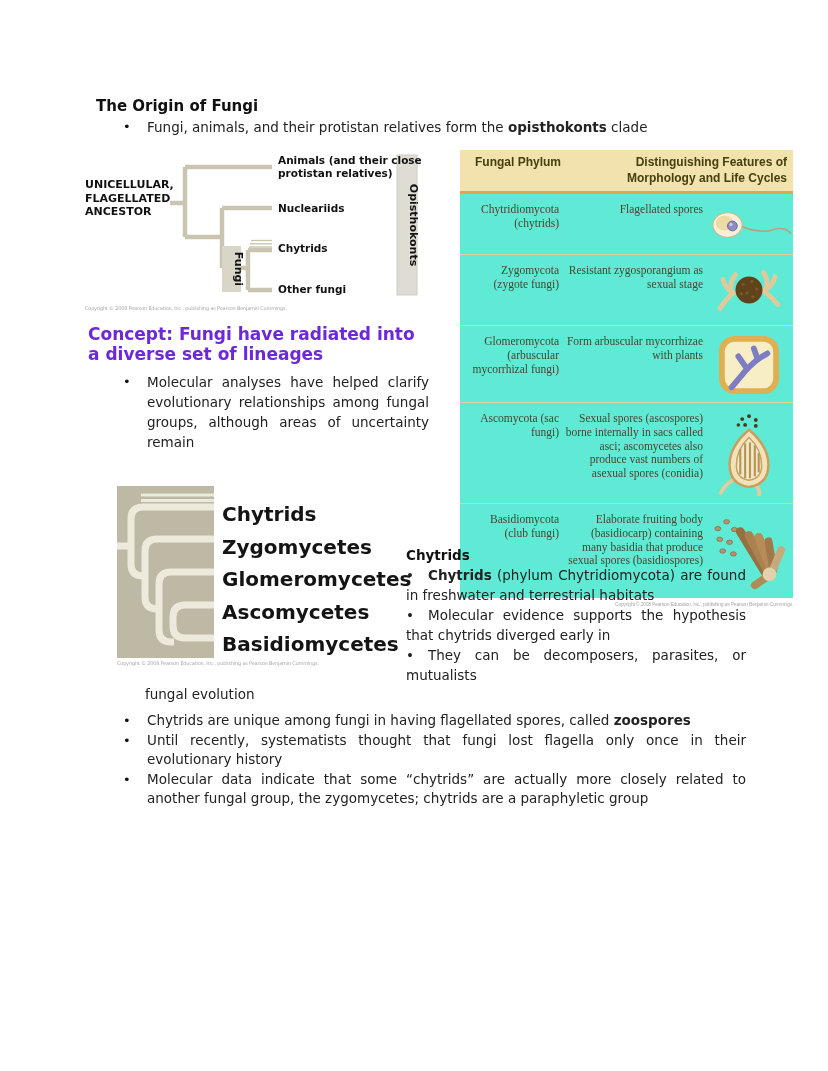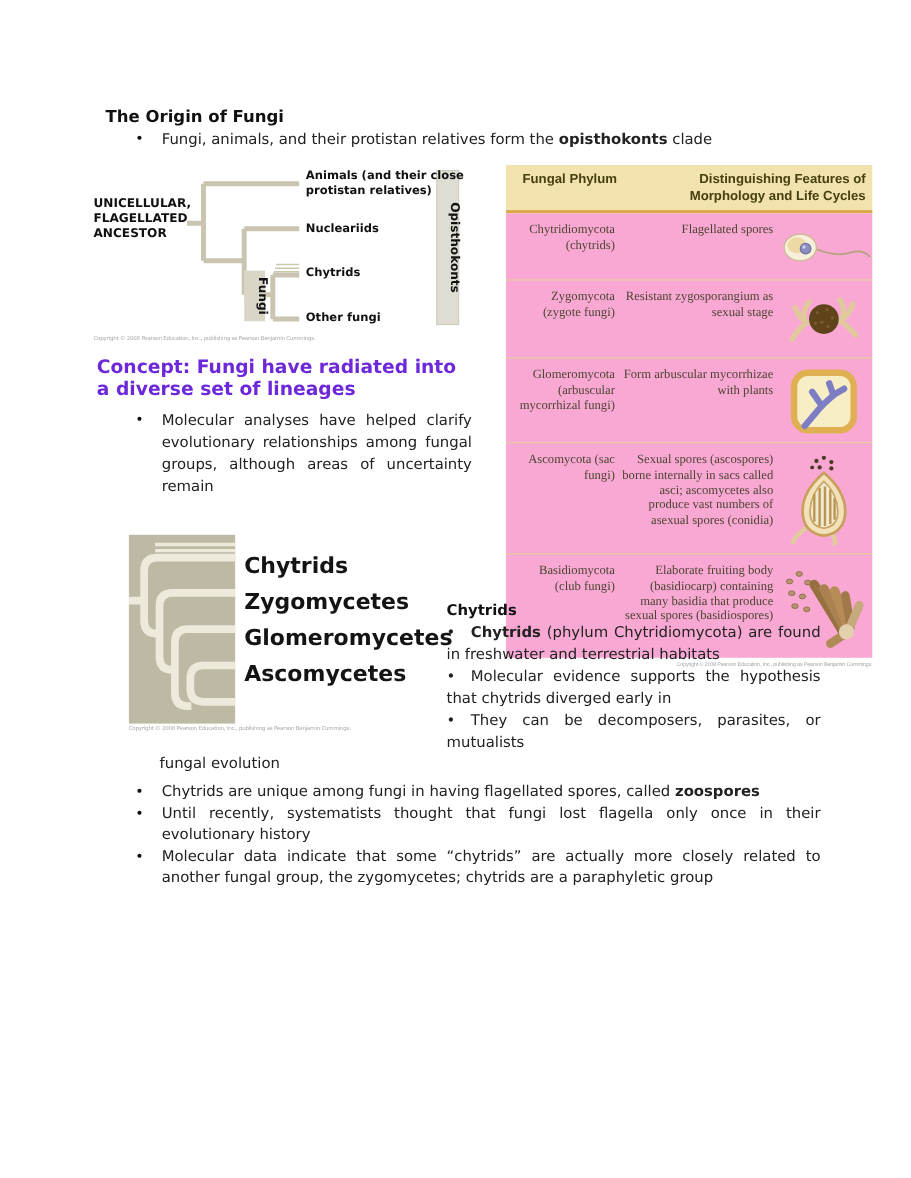--- a/index.html
+++ b/index.html
@@ -18,21 +18,21 @@
   .tree1 svg { position:absolute; left:0; top:0; }
   .t1-label { position:absolute; font-weight:bold; color:#111; font-size:10.5px; line-height:12.5px; }
   .t1-ancestor { position:absolute; left:0px; top:28px; font-weight:bold; font-size:11px; line-height:13.5px; color:#111; white-space:pre-line; }
   .fig-copyright { position:absolute; font-size:5px; color:#a9a9a9; white-space:nowrap; letter-spacing:-0.2px; }
   
   .ftable { position:absolute; left:460px; top:150px; width:333px; font-family:"Liberation Serif", serif;text-align:right; }
   .thead { display:flex; background:#f2e2ad; border-bottom:3px solid #dca84e; padding:5px 6px 5px 12px;
            color:#45400f; font-family:"Liberation Sans", sans-serif; font-weight:bold; font-size:12px; line-height:15.5px; }
   .thead .c1 { width:93px; flex:none; padding-right:4px; }
   .thead .c2 { flex:1; }
-  .tbody { background:#f9a8d4; }
+  .tbody { background:#5eead4; }
   .trow { display:flex; padding:9px 0 7px 12px; border-top:1.5px solid #e2d199; font-size:11.5px; color:#4c4431; line-height:13.8px; }
   .trow.first { border-top:none; }
   .trow .c1 { width:93px; flex:none; padding-right:6px; }
   .trow .c2 { flex:1; padding-right:2px; }
   .trow .c3 { width:88px; flex:none; display:flex; align-items:center; justify-content:center; }
   .r1{min-height:48px}.r2{min-height:62px}.r3{min-height:66px}.r4{min-height:94px}.r5{min-height:76px}
   .table-copy { margin-top:3px; font-size:5px; color:#a9a9a9; white-space:nowrap; letter-spacing:-0.2px; font-family:"Liberation Sans",sans-serif;}
   
   .concept { position:absolute; left:88px; top:324px; width:341px; }
   .concept h2 { margin:0; font-size:17px; font-weight:bold; line-height:20px; color:#6d28d9; }
@@ -245,20 +245,21 @@
           <path d="M97,86 H54 Q42,86 42,98 V144 Q42,156 54,156 H57"></path>
           <path d="M97,119 H68 Q56,119 56,131 V140 Q56,152 68,152 H97"></path>
         </g>
       </g>
     </svg>
     <div class="t2-labels">
       <div>Chytrids</div>
       <div>Zygomycetes</div>
       <div>Glomeromycetes</div>
       <div>Ascomycetes</div>
+      <div>Basidiomycetes</div>
     </div>
     <div class="fig-copyright" style="left:2px; top:176px;">Copyright © 2008 Pearson Education, Inc., publishing as Pearson Benjamin Cummings.</div>
   </div>
 
   <div class="chy">
     <h3>Chytrids</h3>
     <p><span class="ib">•</span><b>Chytrids</b><span> (phylum Chytridiomycota) are found in freshwater and terrestrial habitats</span></p>
     <p><span class="ib">•</span><span>Molecular evidence supports the hypothesis that chytrids diverged early in</span></p>
     <p><span class="ib">•</span><span>They can be decomposers, parasites, or mutualists</span></p>
   </div>

